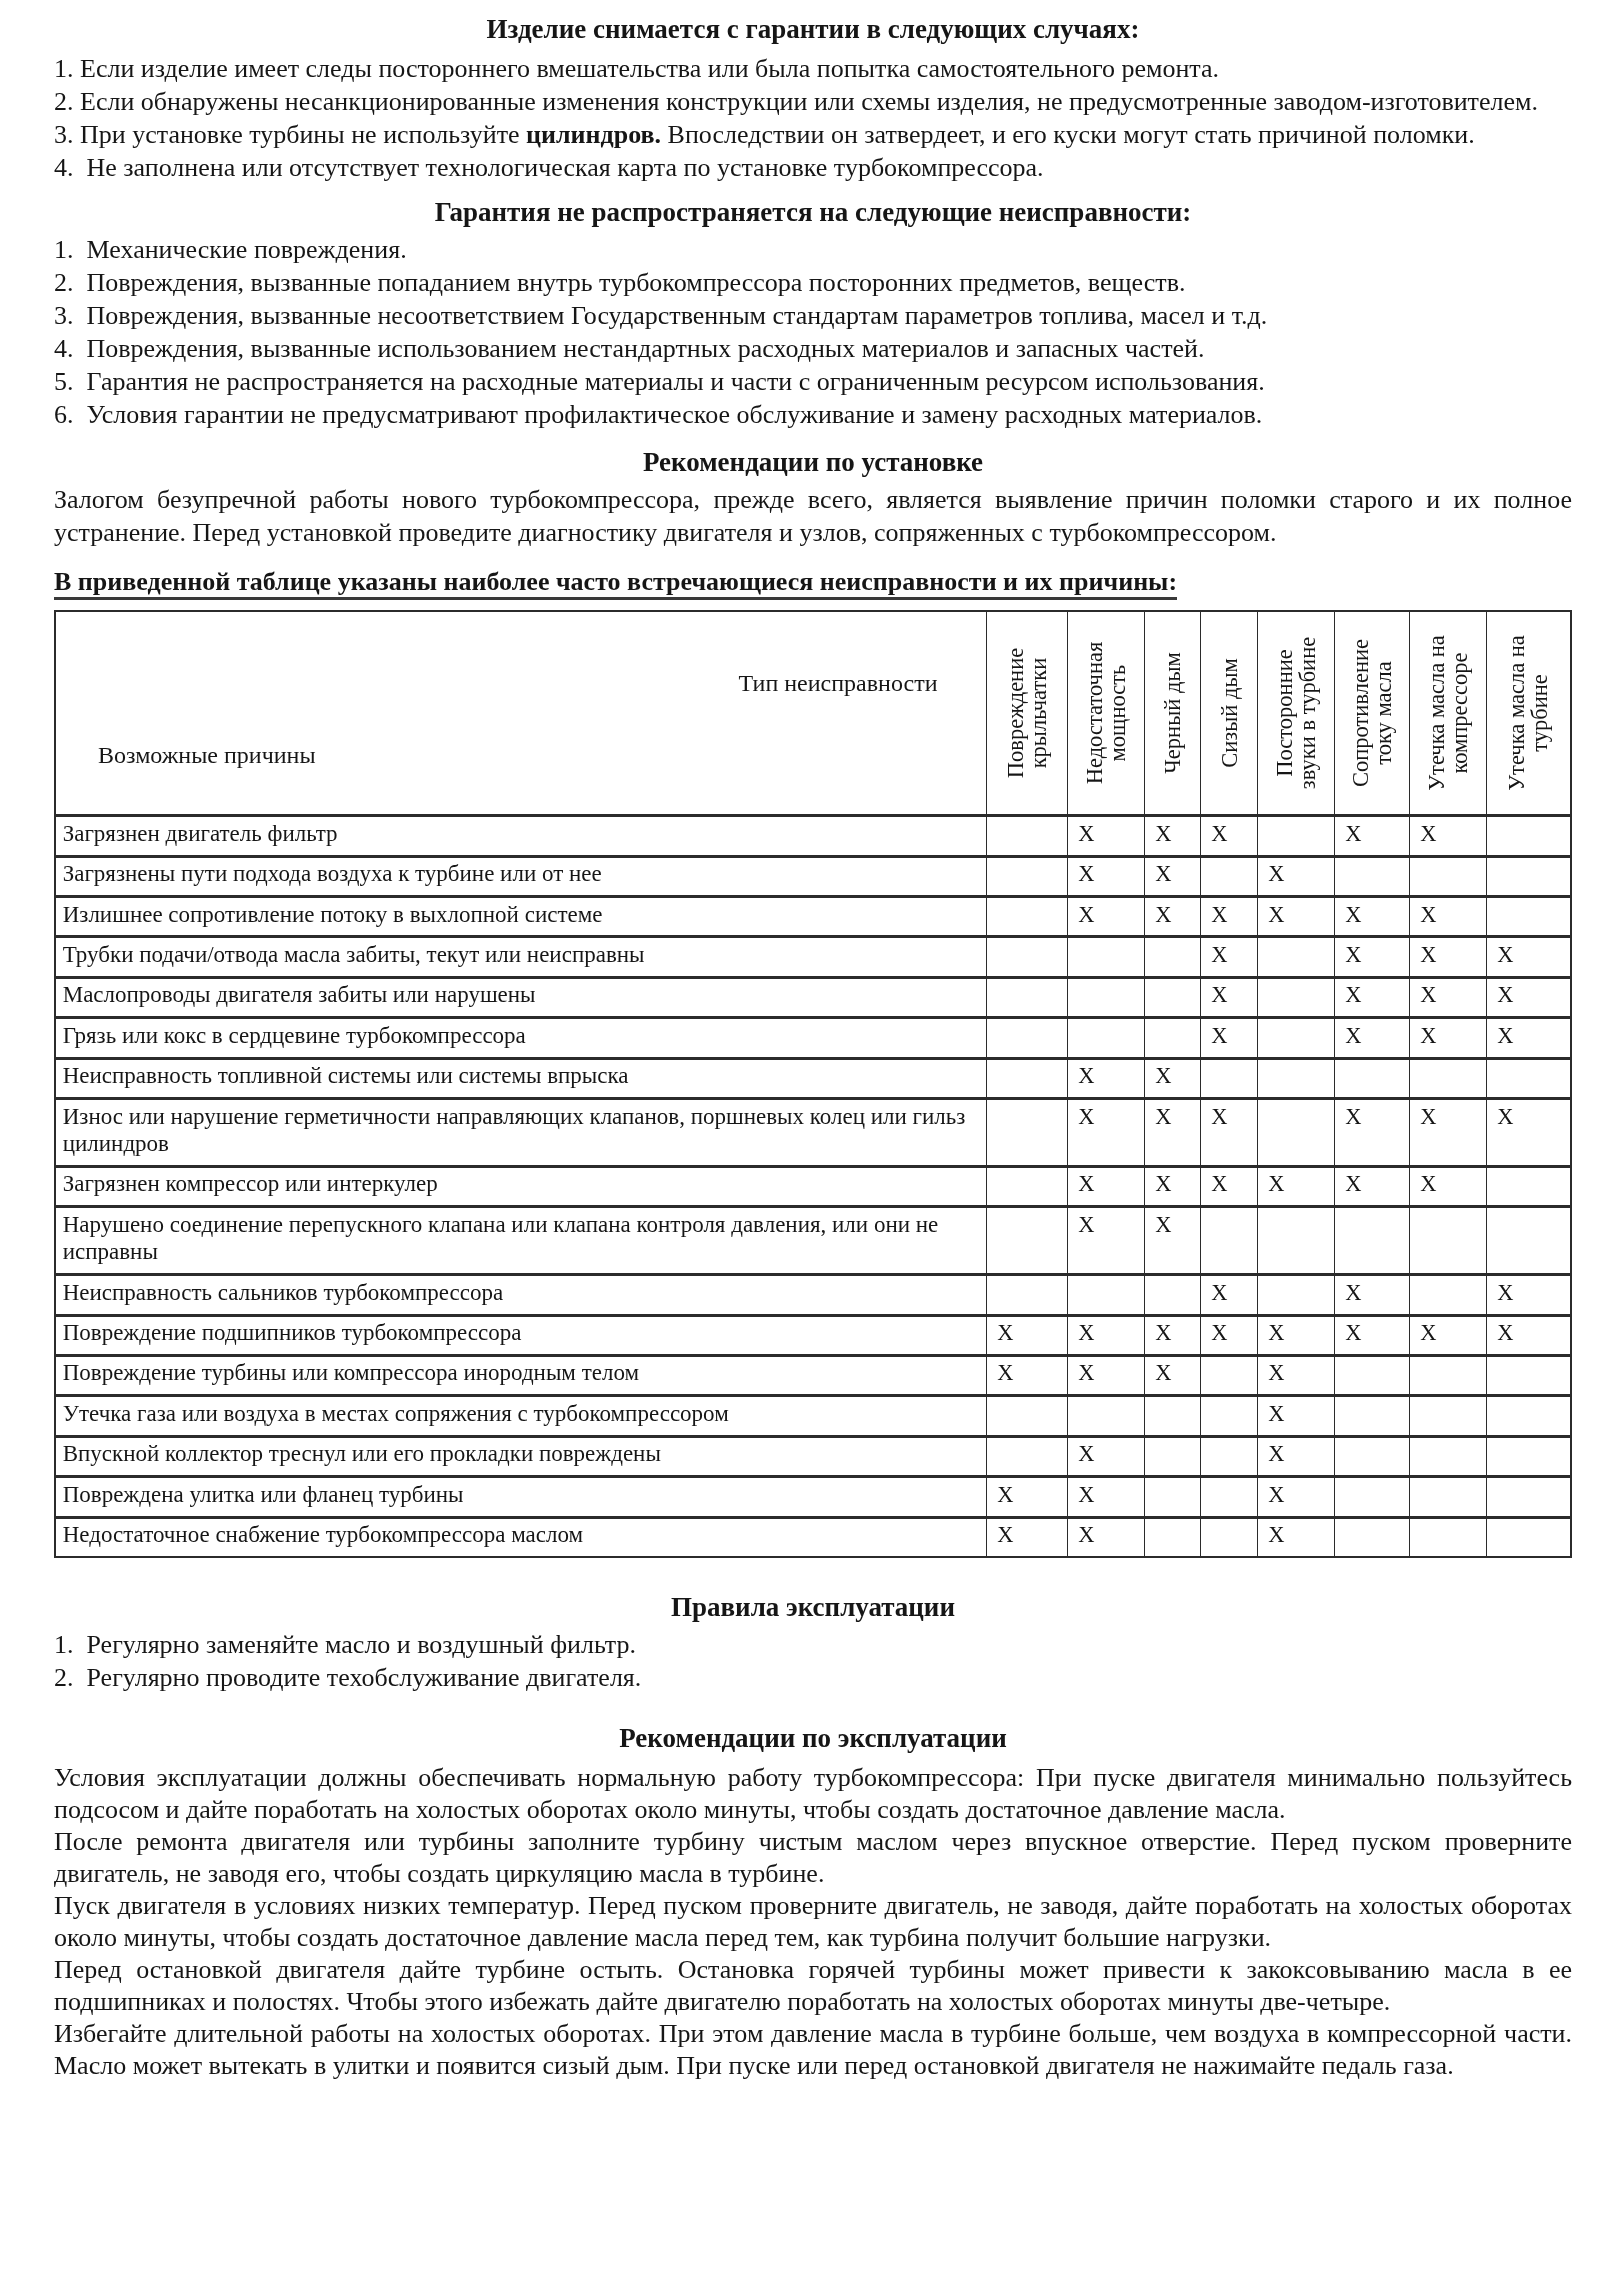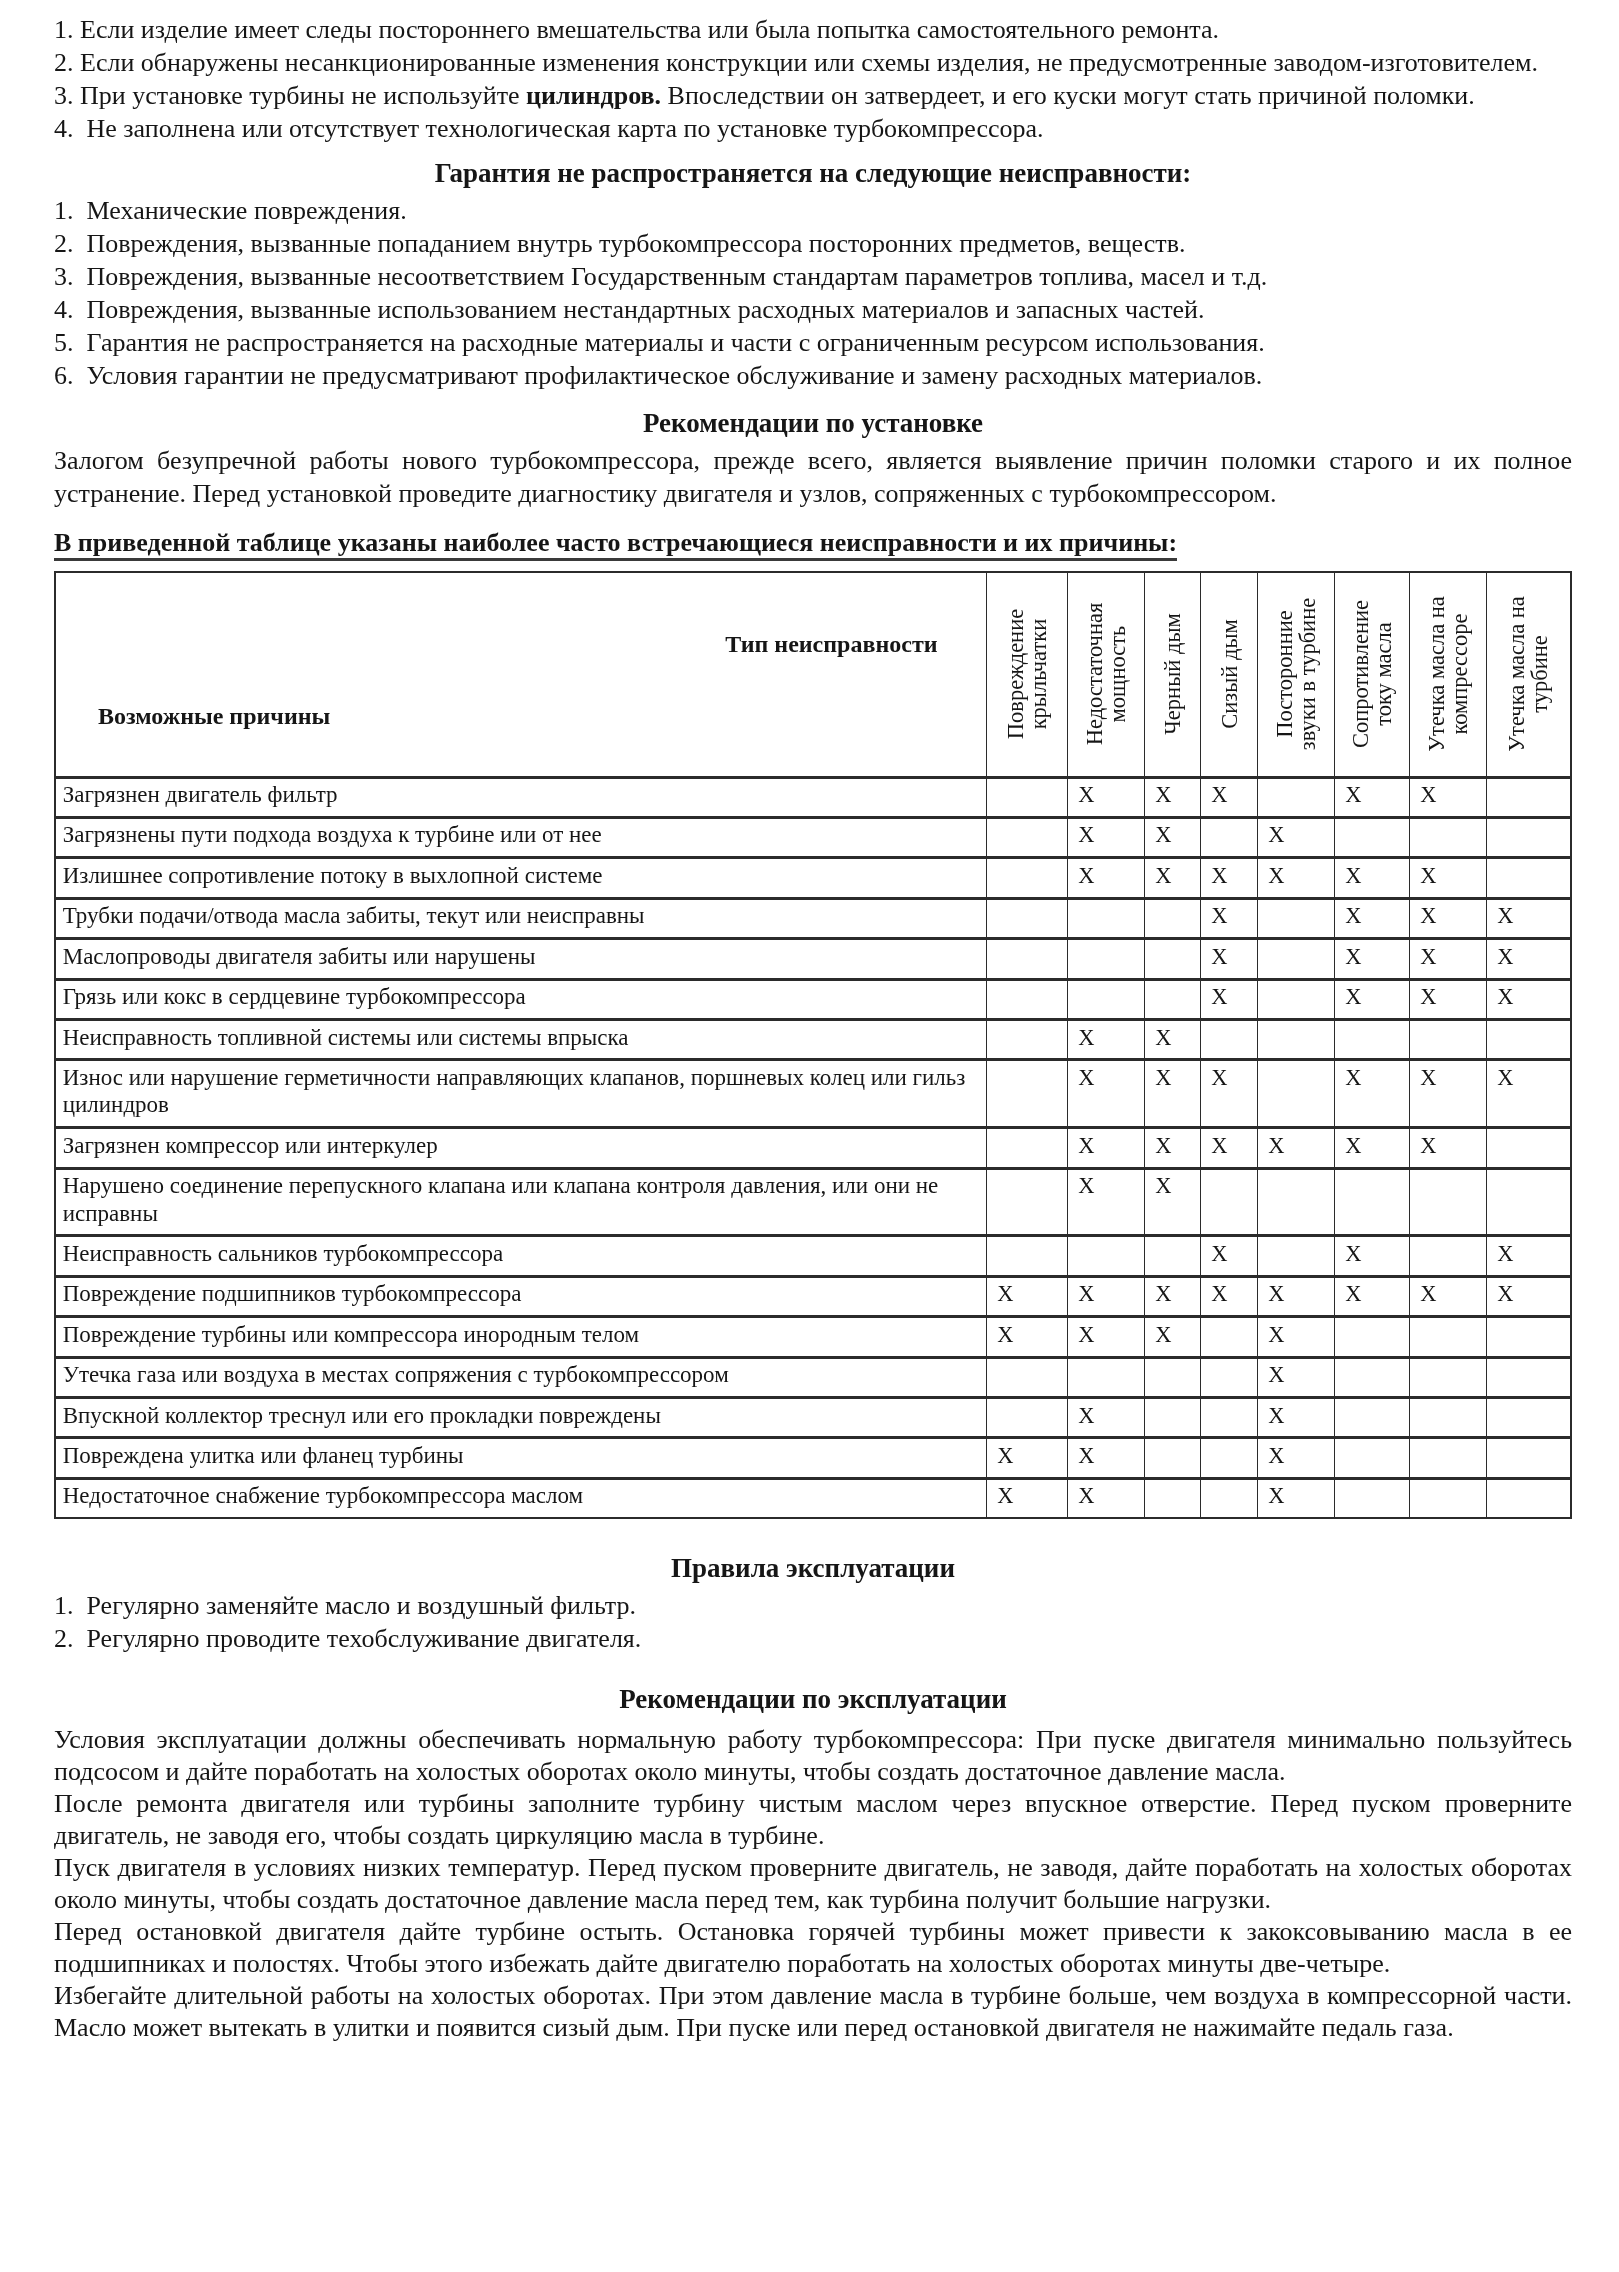--- a/index.html
+++ b/index.html
@@ -50,21 +50,21 @@
   }
   thead th {
     height: 205px;
     border-bottom: 3.3px solid #2b2b2b;
     padding: 0;
     font-weight: normal;
   }
   th.corner { position: relative; }
   .corner-top, .corner-bottom {
     position: absolute;
-    font-size: 24px; font-weight: bold; white-space: nowrap;
+    font-size: 24px; font-weight: normal; white-space: nowrap;
   }
   .corner-top { right: 48px; top: 58px; }
   .corner-bottom { left: 42px; top: 130px; }
   th.vert { position: relative; }
   th.vert .rot {
     position: absolute;
     width: 196px; height: 50px;
     left: calc(50% - 98px); top: calc(50% - 25px);
     transform: rotate(-90deg);
     display: flex; flex-direction: column; justify-content: center;
@@ -81,20 +81,21 @@
   tbody td.cause { padding-left: 6.7px; }
   tbody td.mark { padding-left: 10.8px; font-size: 22.5px; }
 
   .rules-block { margin-bottom: 0; }
 </style>
 </head>
 <body>
 
 <div class="page">
 
+  <div class="h" id="h1">Изделие снимается с гарантии в следующих случаях:</div>
   <div class="li">1. Если изделие имеет следы постороннего вмешательства или была попытка самостоятельного ремонта.</div>
   <div class="li">2. Если обнаружены несанкционированные изменения конструкции или схемы изделия, не предусмотренные заводом-изготовителем.</div>
   <div class="li"><span>3. При установке турбины не используйте </span><b>цилиндров.</b><span> Впоследствии он затвердеет, и его куски могут стать причиной поломки.</span></div>
   <div class="li">4.&nbsp; Не заполнена или отсутствует технологическая карта по установке турбокомпрессора.</div>
 
   <div class="h" id="h2">Гарантия не распространяется на следующие неисправности:</div>
   <div class="li">1.&nbsp; Механические повреждения.</div>
   <div class="li">2.&nbsp; Повреждения, вызванные попаданием внутрь турбокомпрессора посторонних предметов, веществ.</div>
   <div class="li">3.&nbsp; Повреждения, вызванные несоответствием Государственным стандартам параметров топлива, масел и т.д.</div>
   <div class="li">4.&nbsp; Повреждения, вызванные использованием нестандартных расходных материалов и запасных частей.</div>

